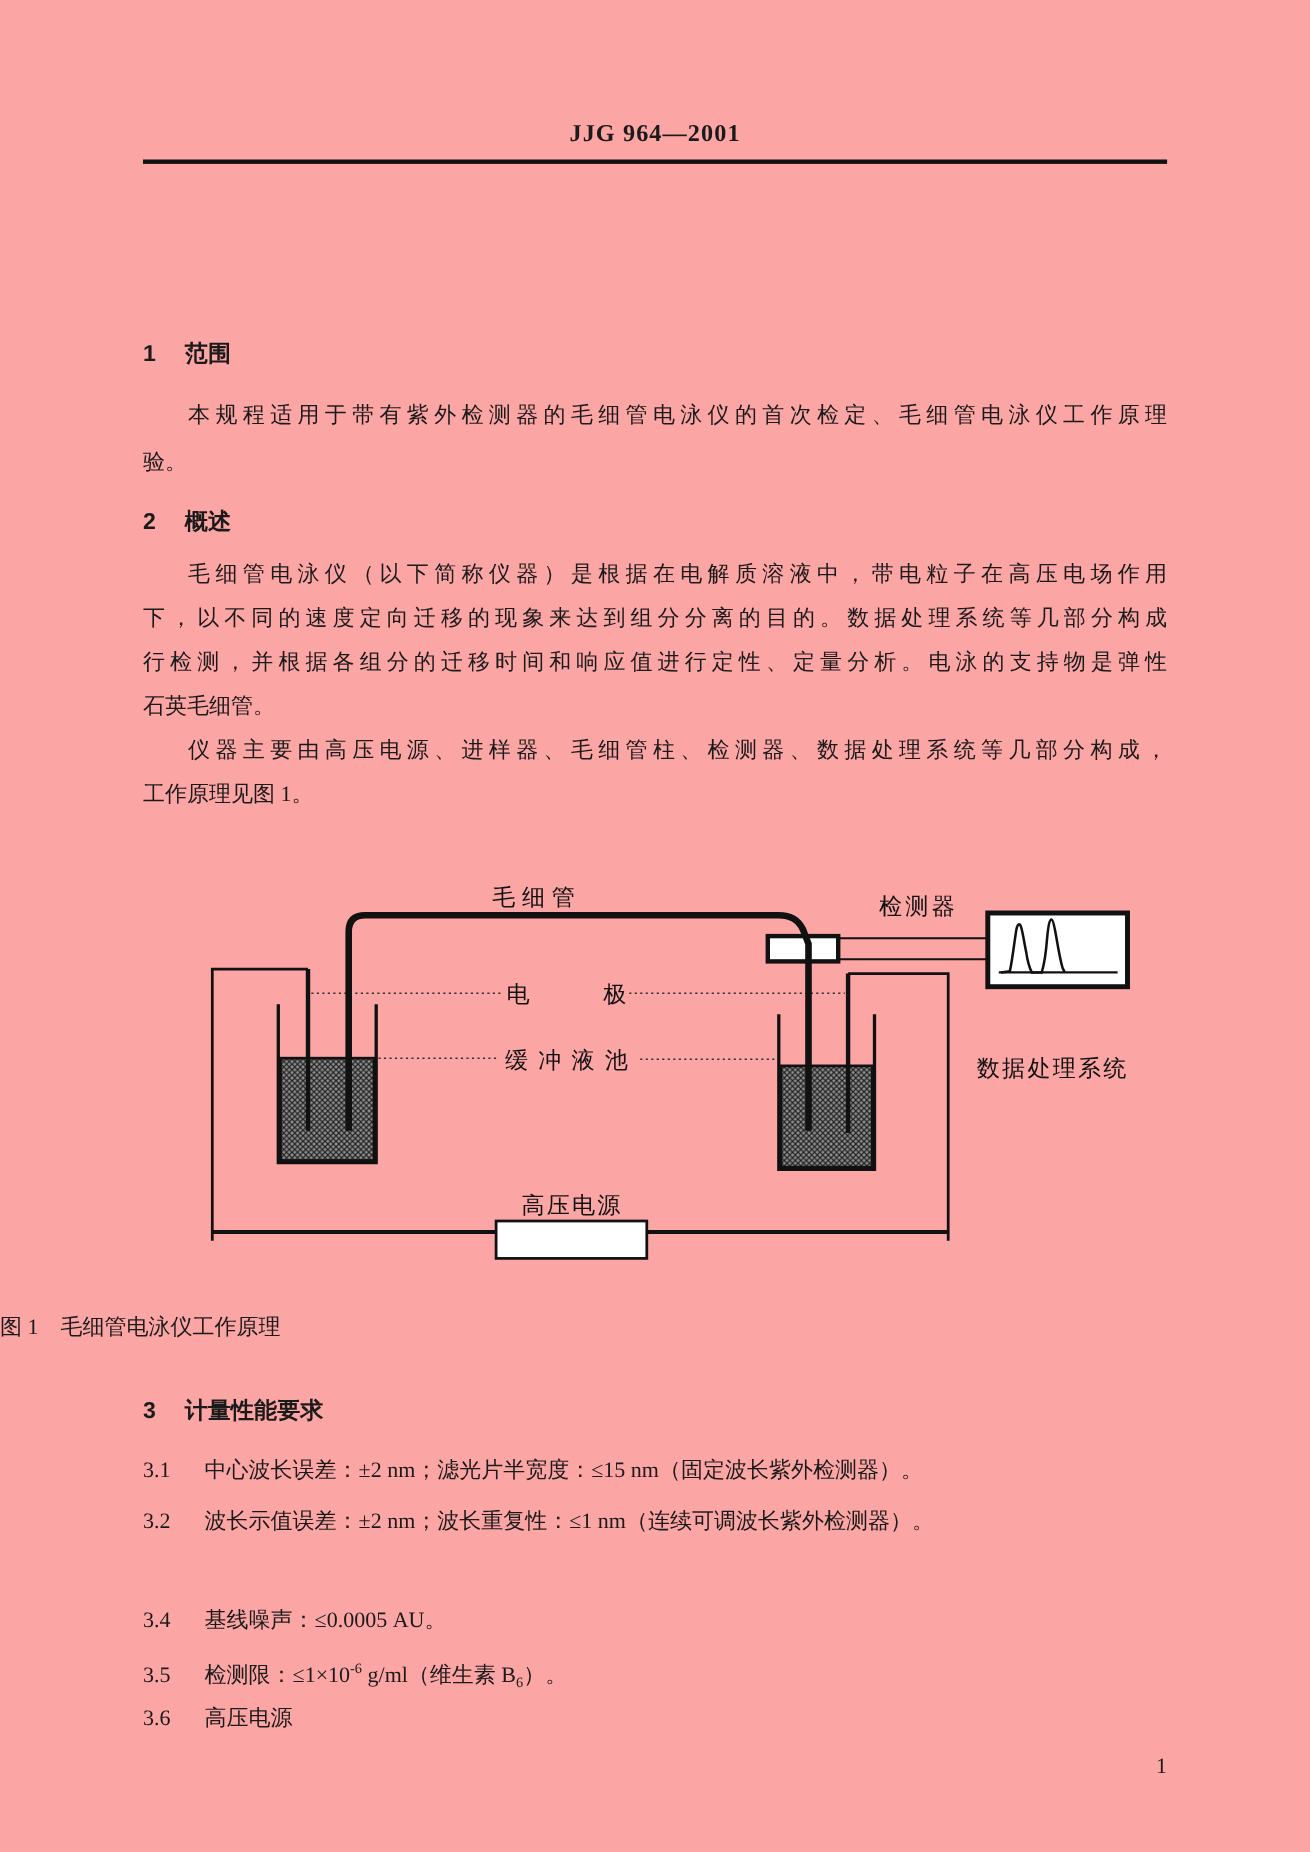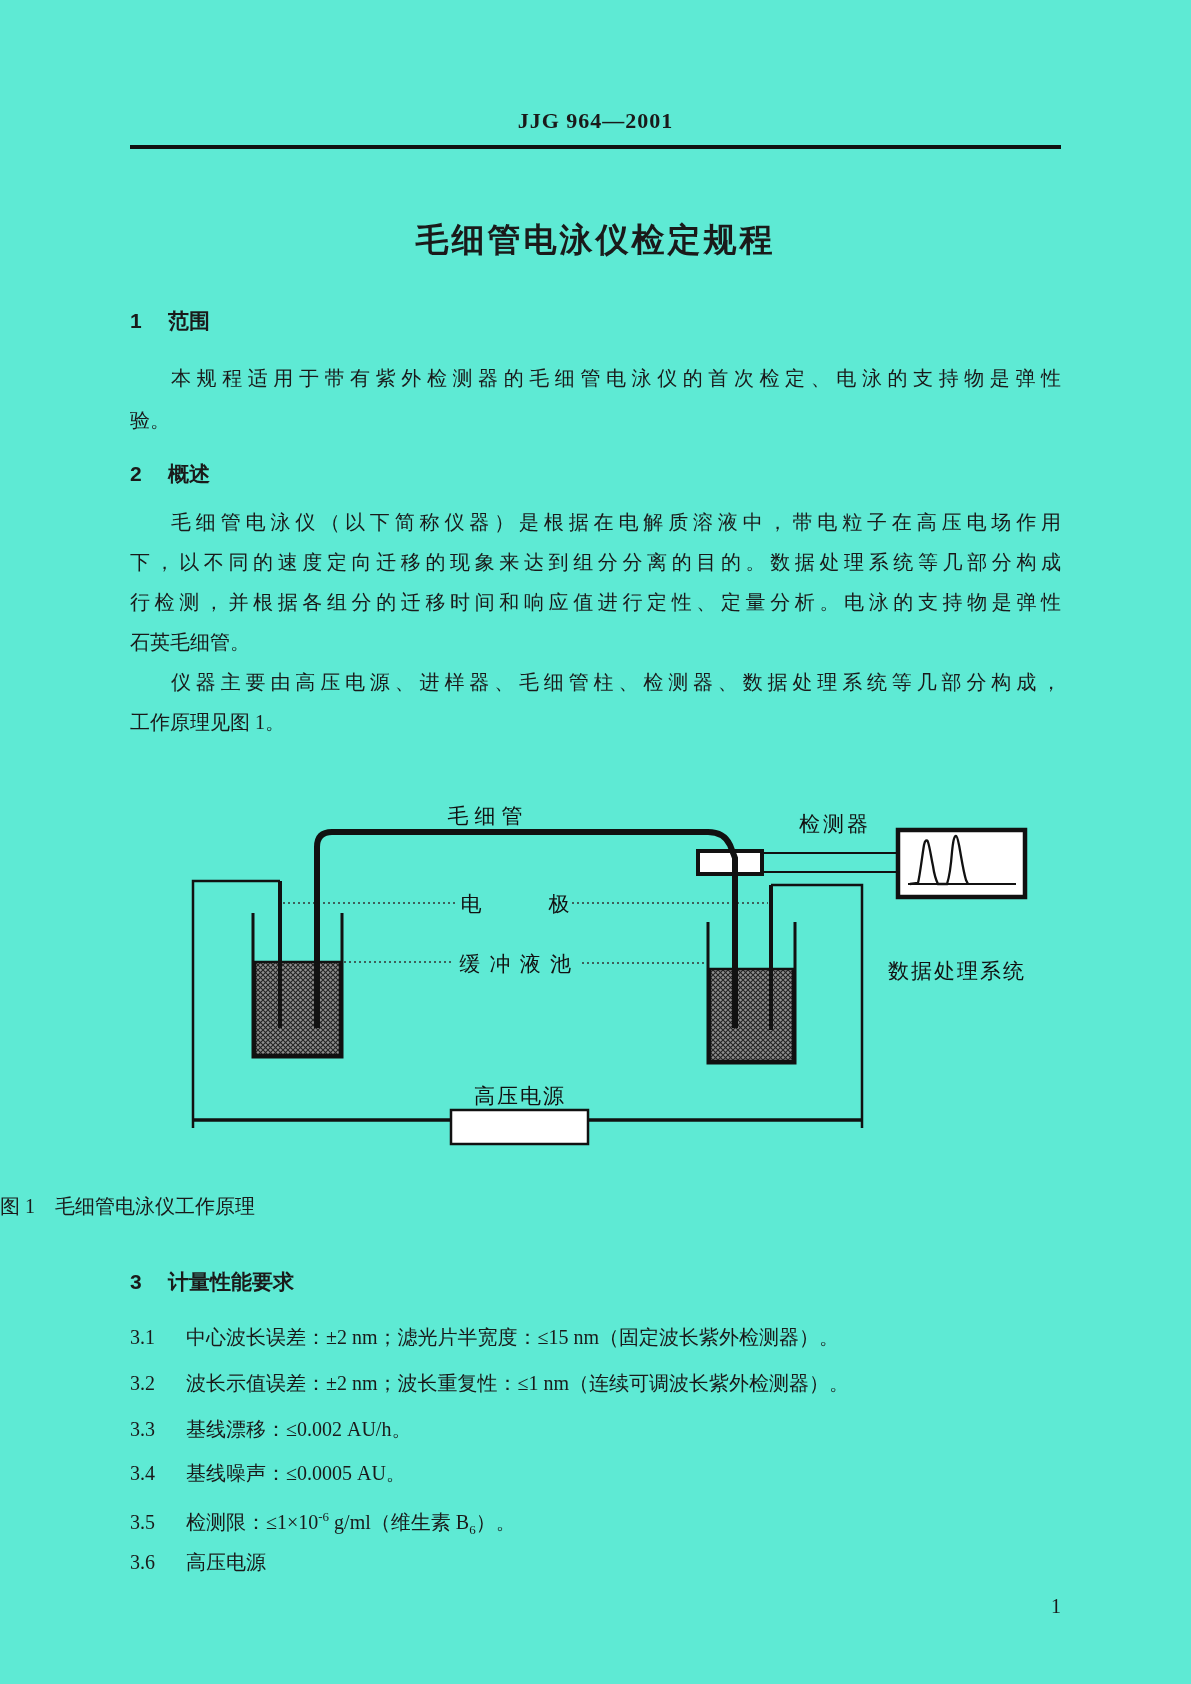--- a/index.html
+++ b/index.html
@@ -1,20 +1,20 @@
 <!DOCTYPE html>
 <html><head>
 <meta charset="utf-8">
 <style>
   html,body { margin:0; padding:0; background:#e8e8e8; }
   .page {
     position:relative;
     width:1191px; height:1684px;
     margin:0 auto;
-    background:#5eead4;
+    background:#fca5a5;
     color:#1a1a1a;
     font-family:"Liberation Serif","DejaVu Serif",serif;
     overflow:hidden;
   }
   .abs { position:absolute; }
   .doc-code {
     top:108px; left:0; width:100%;
     text-align:center;
     font-weight:bold; font-size:22px; letter-spacing:1px;
   }
@@ -61,27 +61,26 @@
     font-size:21px; fill:#111;
   }
 </style>
 </head>
 <body>
 
 <div class="page">
 
   <div class="abs doc-code">JJG 964—2001</div>
   <div class="abs head-rule"></div>
-  <h1 class="abs doc-title">毛细管电泳仪检定规程</h1>
 
   <div class="abs sec-head" style="top:307px">
     <span class="snum">1</span><span>范围</span>
   </div>
   <div class="abs para" style="top:357px">
-    <div class="line s1line indent">本规程适用于带有紫外检测器的毛细管电泳仪的首次检定、电泳的支持物是弹性</div>
+    <div class="line s1line indent">本规程适用于带有紫外检测器的毛细管电泳仪的首次检定、毛细管电泳仪工作原理</div>
     <div class="line s1line end">验。</div>
   </div>
 
   <div class="abs sec-head" style="top:460px">
     <span class="snum">2</span><span>概述</span>
   </div>
   <div class="abs para" style="top:502px">
     <div class="line indent">毛细管电泳仪（以下简称仪器）是根据在电解质溶液中，带电粒子在高压电场作用</div>
     <div class="line">下，以不同的速度定向迁移的现象来达到组分分离的目的。数据处理系统等几部分构成</div>
     <div class="line">行检测，并根据各组分的迁移时间和响应值进行定性、定量分析。电泳的支持物是弹性</div>
@@ -146,23 +145,20 @@
   <div class="abs sec-head" style="top:1268px">
     <span class="snum">3</span><span>计量性能要求</span>
   </div>
 
   <div class="abs item" style="top:1322px">
     <span class="inum">3.1</span><span>中心波长误差：±2 nm；滤光片半宽度：≤15 nm（固定波长紫外检测器）。</span>
   </div>
   <div class="abs item" style="top:1368px">
     <span class="inum">3.2</span><span>波长示值误差：±2 nm；波长重复性：≤1 nm（连续可调波长紫外检测器）。</span>
   </div>
-  <div class="abs item" style="top:1414px">
-    <span class="inum">3.3</span><span>基线漂移：≤0.002 AU/h。</span>
-  </div>
   <div class="abs item" style="top:1458px">
     <span class="inum">3.4</span><span>基线噪声：≤0.0005 AU。</span>
   </div>
   <div class="abs item" style="top:1502px">
     <span class="inum">3.5</span><span><span>检测限：≤1×10</span><sup>-6</sup><span> g/ml（维生素 B</span><sub>6</sub><span>）。</span></span>
   </div>
   <div class="abs item" style="top:1547px">
     <span class="inum">3.6</span><span>高压电源</span>
   </div>
 

